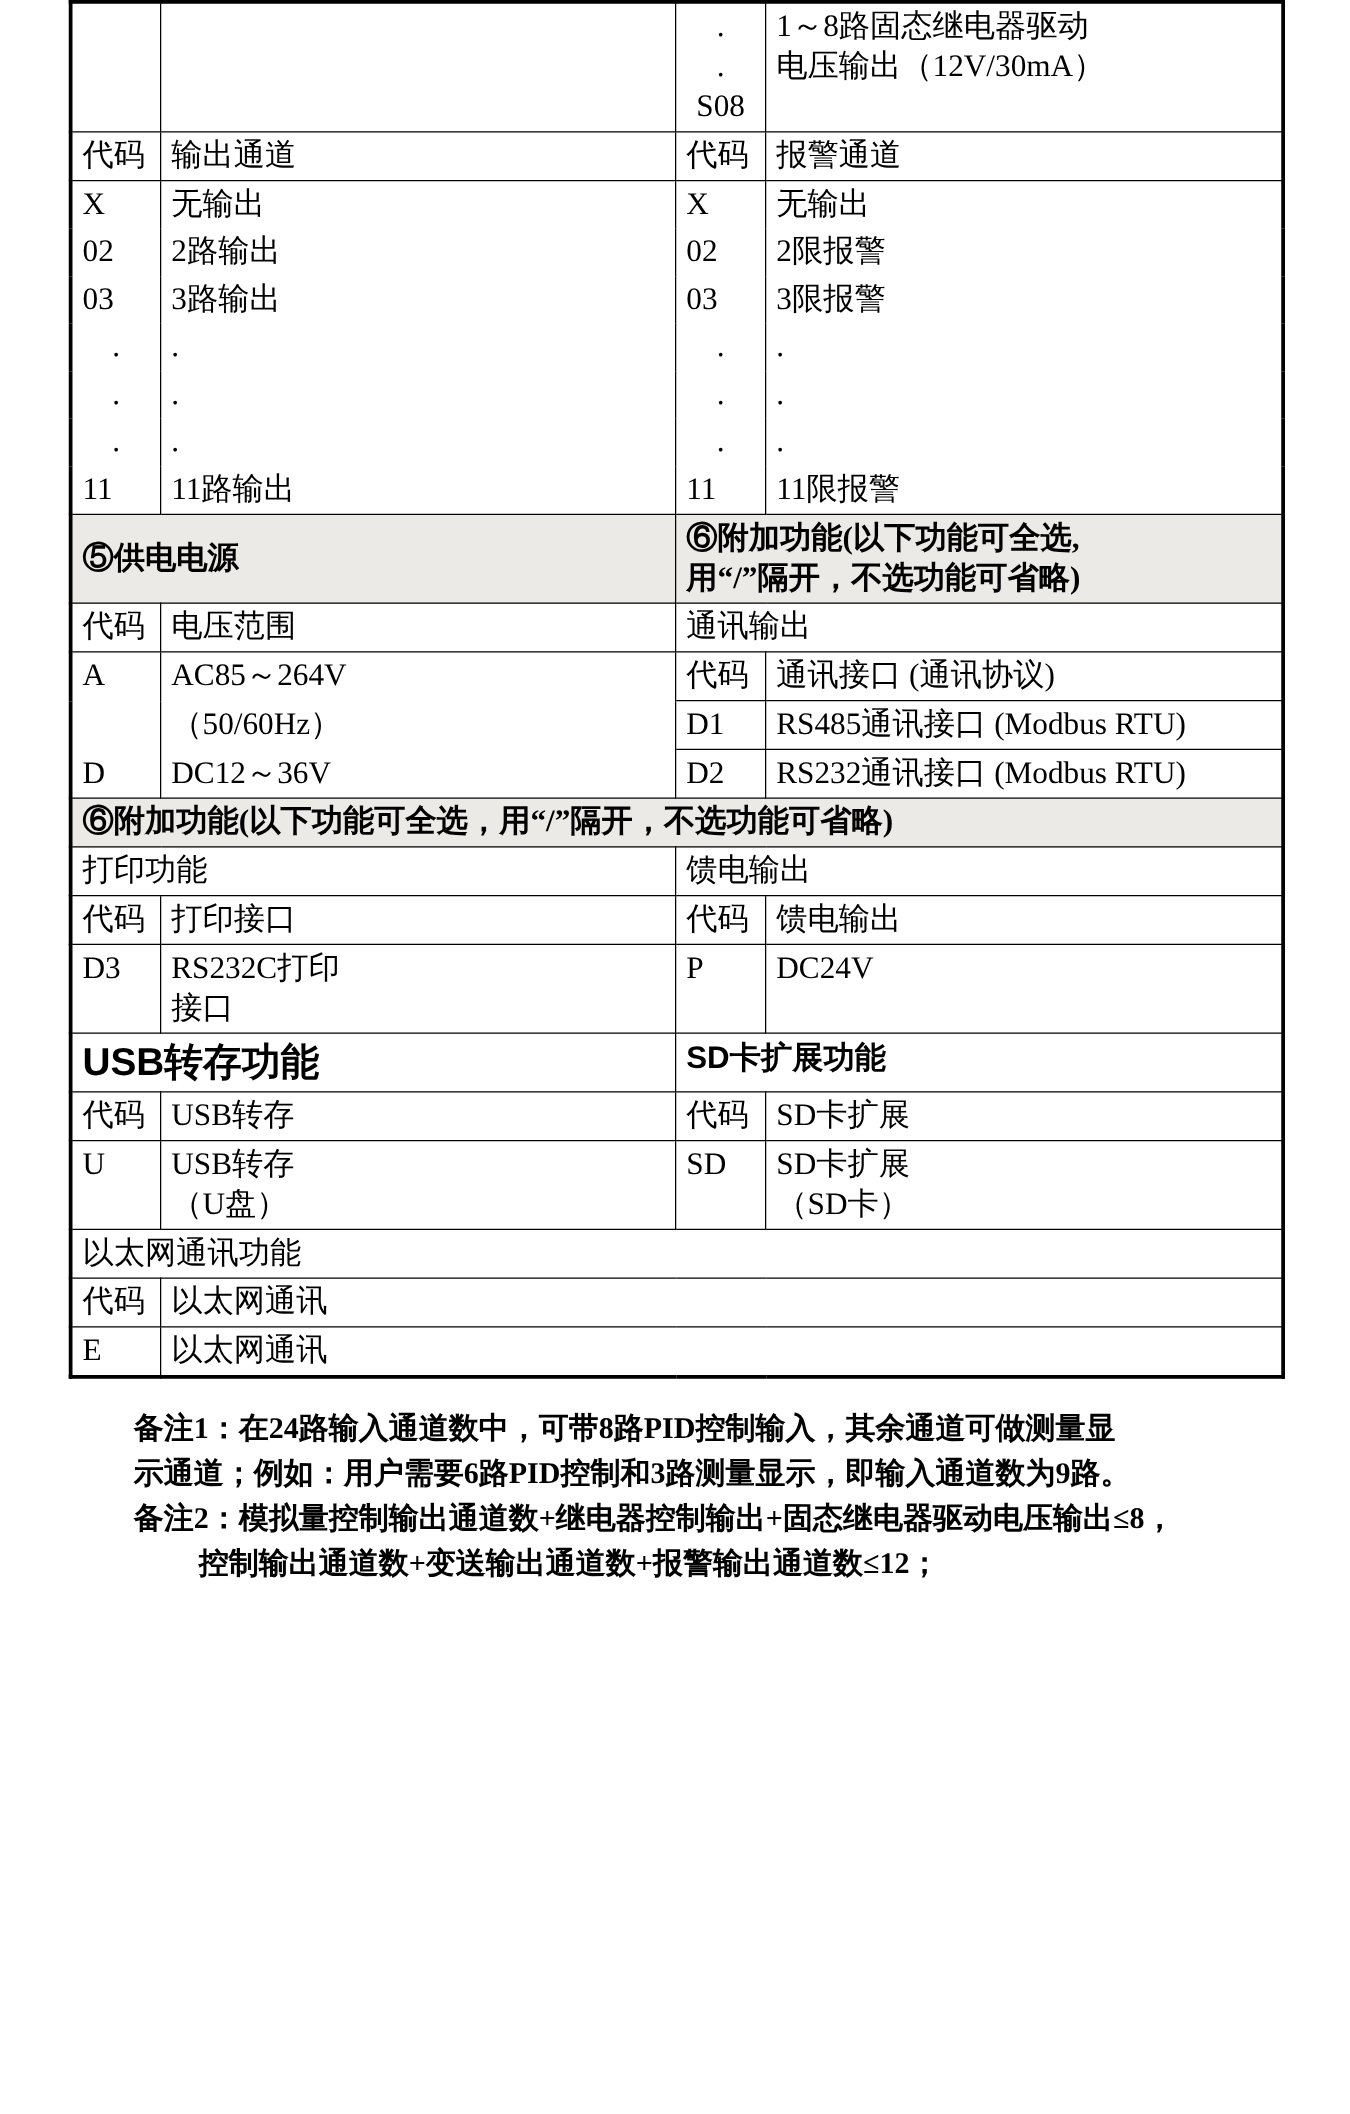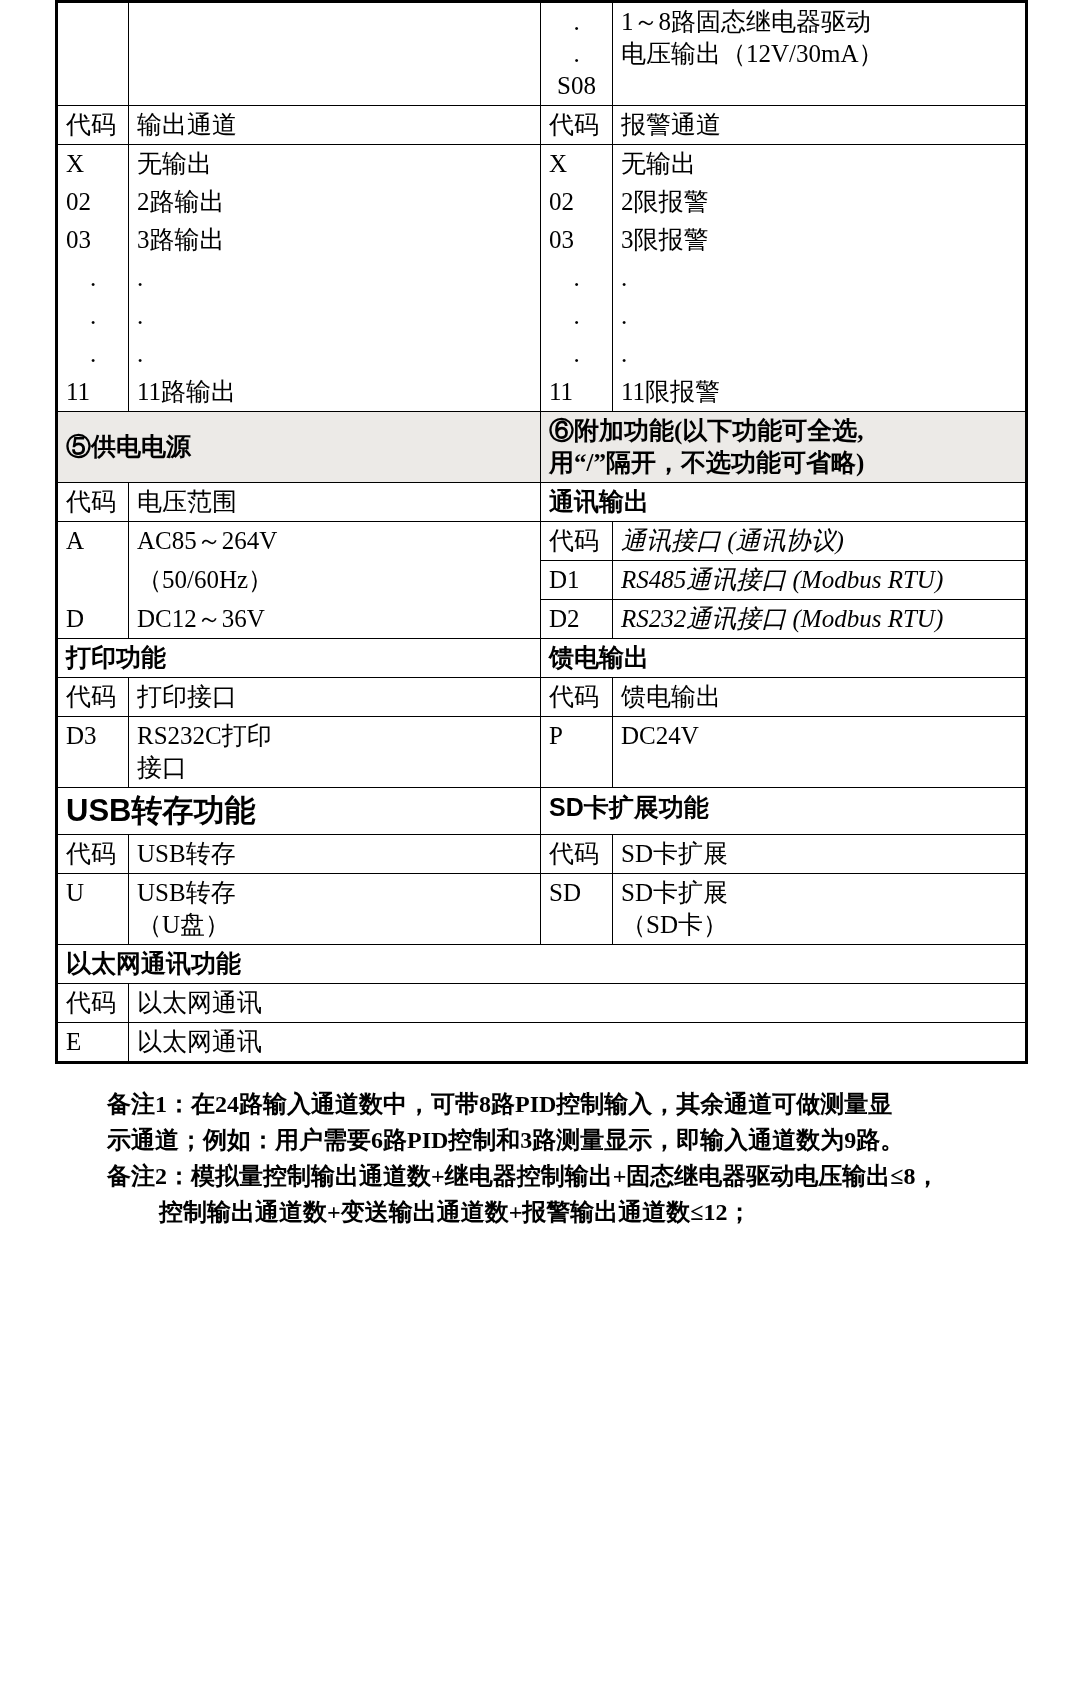--- a/index.html
+++ b/index.html
@@ -32,32 +32,32 @@
     padding: 3px 8px;
     vertical-align: top;
     font-size: 25px;
     line-height: 1.28;
   }
   .hdr {
     background: #eceae7;
     font-weight: bold;
     font-size: 26px;
   }
-  .bold { font-weight: bold; }
+  .bold { font-weight: normal; }
   .center { text-align: left; }
   .codecell {
     text-align: left;
     white-space: nowrap;
   }
   .dots {
     line-height: 1.05;
     font-size: 25px;
     text-align: center;
   }
-  .nowrap { white-space: nowrap; font-style: italic; }
+  .nowrap { white-space: nowrap; }
   .sans {
     font-family: "Liberation Sans", "DejaVu Sans", sans-serif;
     font-weight: bold;
   }
   .notes {
     margin-top: 22px;
     font-size: 24px;
     line-height: 1.5;
     font-weight: bold;
   }
@@ -182,20 +182,23 @@
       <td class="codecell">D1</td>
       <td class="nowrap">RS485通讯接口 (Modbus RTU)</td>
     </tr>
     <tr>
       <td class="codecell" style="border-top:none">D</td>
       <td style="border-top:none">DC12～36V</td>
       <td class="codecell">D2</td>
       <td class="nowrap">RS232通讯接口 (Modbus RTU)</td>
     </tr>
 
+    <tr>
+      <td class="hdr" colspan="4">⑥附加功能(以下功能可全选，用“/”隔开，不选功能可省略)</td>
+    </tr>
 
     <tr>
       <td class="bold" colspan="2">打印功能</td>
       <td class="bold" colspan="2">馈电输出</td>
     </tr>
     <tr>
       <td class="codecell">代码</td>
       <td>打印接口</td>
       <td class="codecell">代码</td>
       <td>馈电输出</td>

